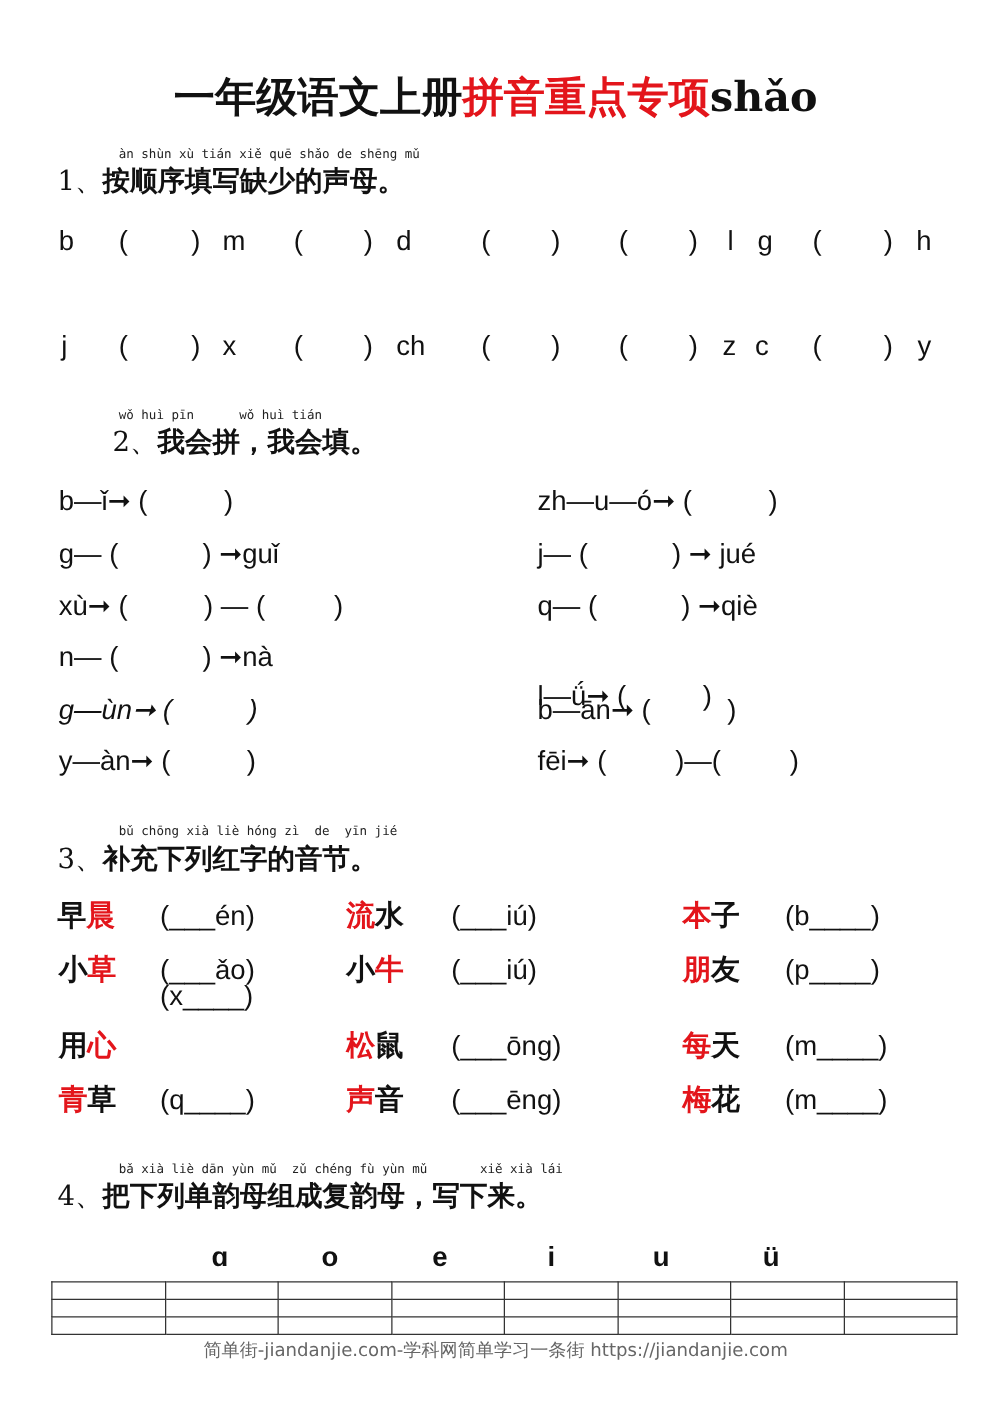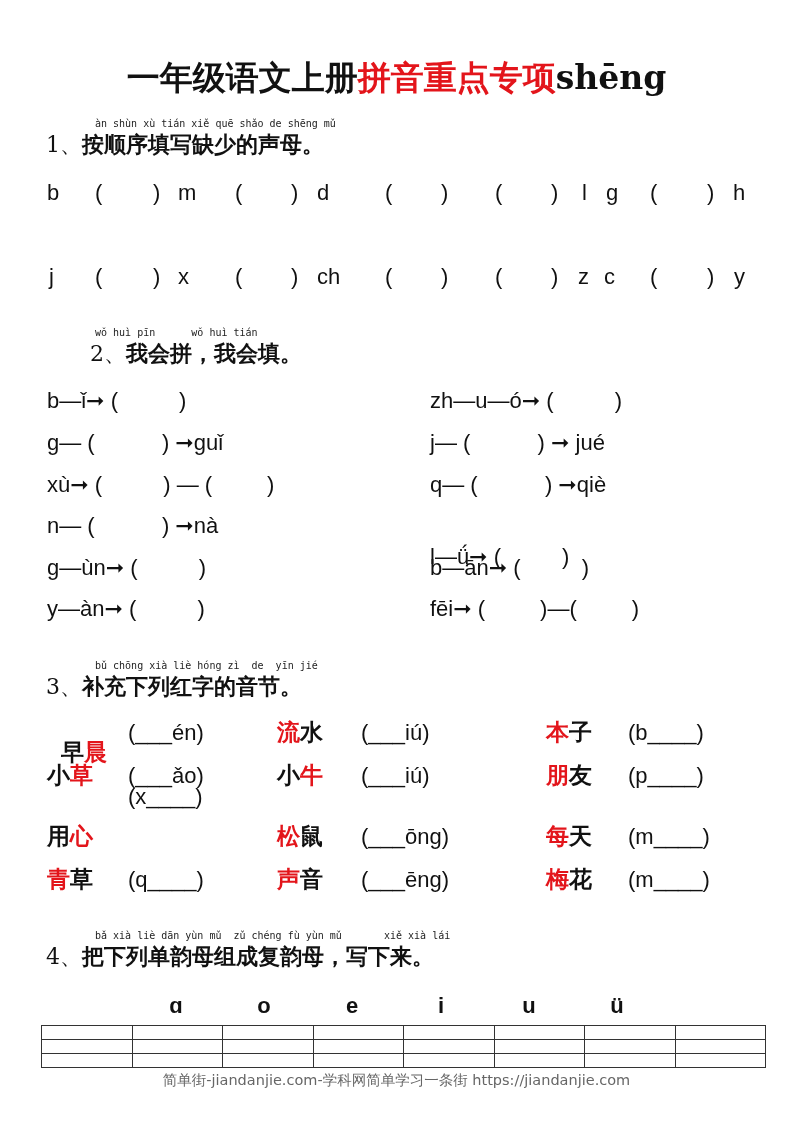--- a/index.html
+++ b/index.html
@@ -53,21 +53,21 @@
     .footer {
       left: 0; width: 793px; top: 1071px; text-align: center;
       font-family: "DejaVu Sans", sans-serif; font-size: 14.5px; color: #666;
       white-space: nowrap;
     }
   </style>
 </head>
 <body>
 
 <div class="abs title">
-  <span>一年级语文上册</span><span class="red">拼音重点专项</span><span>shēng</span>
+  <span>一年级语文上册</span><span class="red">拼音重点专项</span><span>shǎo</span>
 </div>
 
 <div class="abs pinyin-line" style="left:95px; top:118px;">àn shùn xù tián xiě quē shǎo de shēng mǔ</div>
 <div class="abs sec-head" style="left:46px; top:130px;">
   <span class="num">1、</span><span class="txt">按顺序填写缺少的声母。</span>
 </div>
 
 <div class="abs" style="left:0; top:180px; width:793px; height:30px;">
   <span class="s1-item" style="left:47px">b</span>
   <span class="s1-item" style="left:95px">(</span>
@@ -108,36 +108,36 @@
 
 <div class="abs pinyin-line" style="left:95px; top:327px;">wǒ huì pīn      wǒ huì tián</div>
 <div class="abs sec-head" style="left:46px; top:339px;margin-left:44px;">
   <span class="num">2、</span><span class="txt">我会拼，我会填。</span>
 </div>
 
 <div class="s2-item" style="left:47px; top:388px;">b—ǐ➞ (          )</div>
 <div class="s2-item" style="left:47px; top:430px;">g— (           ) ➞guǐ</div>
 <div class="s2-item" style="left:47px; top:472px;">xù➞ (          ) — (         )</div>
 <div class="s2-item" style="left:47px; top:513px;">n— (           ) ➞nà</div>
-<div class="s2-item" style="left:47px; top:555px;">g—ùn➞ (          )</div>
+<div class="s2-item" style="left:47px; top:555px;font-style:italic;">g—ùn➞ (          )</div>
 <div class="s2-item" style="left:47px; top:596px;">y—àn➞ (          )</div>
 
 <div class="s2-item" style="left:430px; top:388px;">zh—u—ó➞ (          )</div>
 <div class="s2-item" style="left:430px; top:430px;">j— (           ) ➞ jué</div>
 <div class="s2-item" style="left:430px; top:472px;">q— (           ) ➞qiè</div>
 <div class="s2-item" style="left:430px; top:513px;margin-top:31px;">l—ǘ➞ (          )</div>
 <div class="s2-item" style="left:430px; top:555px;">b—ān➞ (          )</div>
 <div class="s2-item" style="left:430px; top:596px;">fēi➞ (         )—(         )</div>
 
 <div class="abs pinyin-line" style="left:95px; top:660px;">bǔ chōng xià liè hóng zì  de  yīn jié</div>
 <div class="abs sec-head" style="left:46px; top:672px;">
   <span class="num">3、</span><span class="txt">补充下列红字的音节。</span>
 </div>
 
-<div class="s3-word" style="left:61px; top:717px;margin-top:20px;"><span>早</span><span class="r">晨</span><span></span></div>
+<div class="s3-word" style="left:46px; top:717px;"><span>早</span><span class="r">晨</span><span></span></div>
 <div class="s3-blank" style="left:128px; top:720px;">(___én)</div>
 <div class="s3-word" style="left:277px; top:717px;"><span></span><span class="r">流</span><span>水</span></div>
 <div class="s3-blank" style="left:361px; top:720px;">(___iú)</div>
 <div class="s3-word" style="left:546px; top:717px;"><span></span><span class="r">本</span><span>子</span></div>
 <div class="s3-blank" style="left:628px; top:720px;">(b____)</div>
 
 <div class="s3-word" style="left:47px; top:760px;"><span>小</span><span class="r">草</span><span></span></div>
 <div class="s3-blank" style="left:128px; top:763px;">(___ǎo)</div>
 <div class="s3-word" style="left:277px; top:760px;"><span>小</span><span class="r">牛</span><span></span></div>
 <div class="s3-blank" style="left:361px; top:763px;">(___iú)</div>

